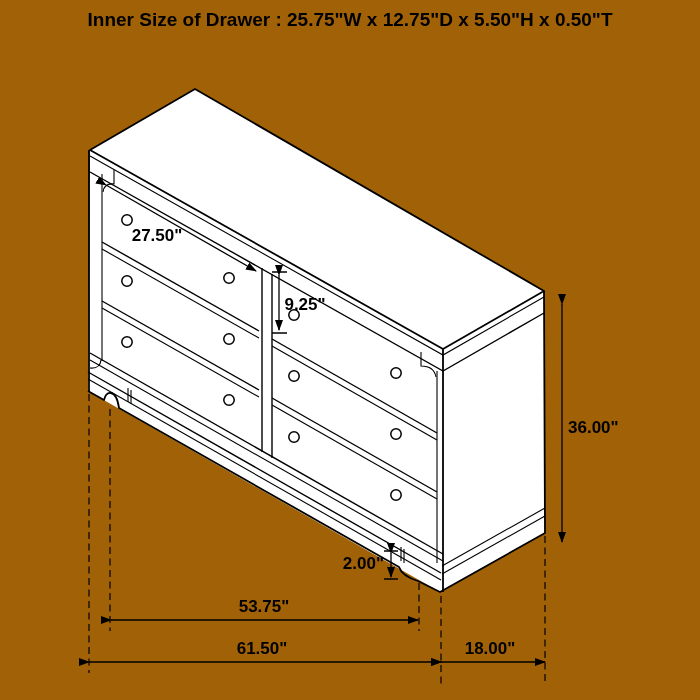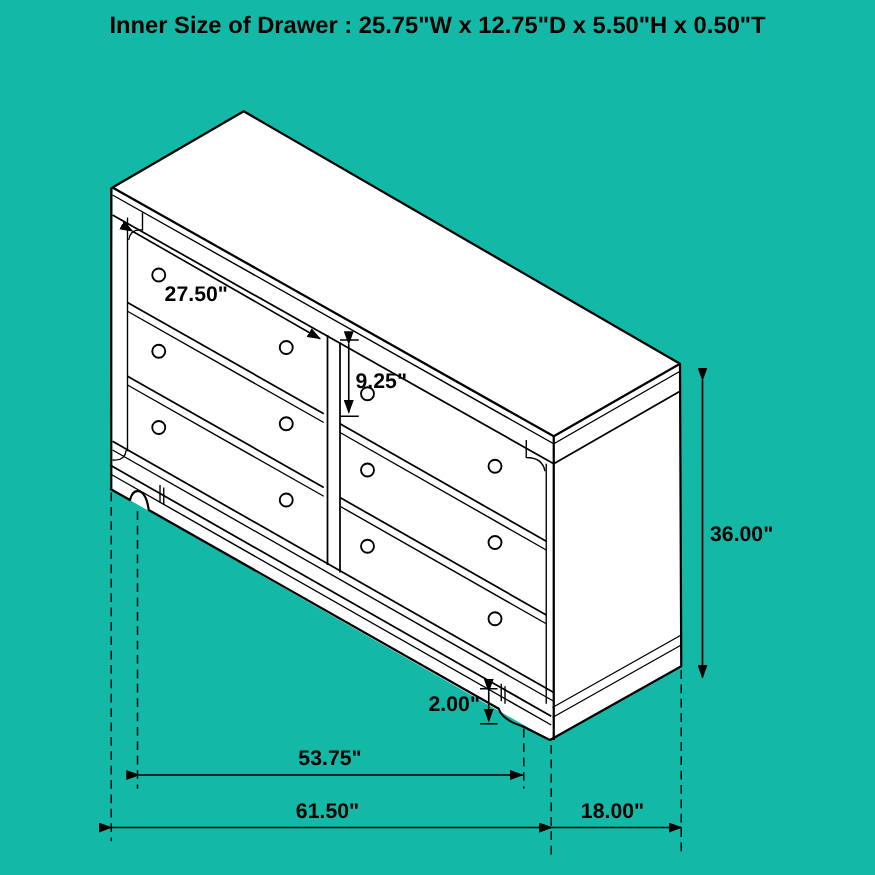--- a/index.html
+++ b/index.html
@@ -1,16 +1,16 @@
 <!DOCTYPE html>
 <html><head>
 <meta charset="utf-8">
 <style>
   html,body{margin:0;padding:0;background:#ffffff;}
-  .stage{position:relative;width:700px;height:700px;background:#14b8a6;overflow:hidden;
+  .stage{position:relative;width:700px;height:700px;background:#a16207;overflow:hidden;
          font-family:"Liberation Sans", sans-serif;}
   svg{position:absolute;left:0;top:0;}
   .outline{fill:none;stroke:#000;stroke-width:1.8;stroke-linejoin:round;}
   .edge{fill:none;stroke:#000;stroke-width:1.4;}
   .thin{fill:none;stroke:#000;stroke-width:1.1;}
   .face{fill:#ffffff;stroke:none;}
   .knob{fill:#ffffff;stroke:#000;stroke-width:1.5;}
   .dim{stroke:#000;stroke-width:1.3;fill:none;}
   .ext{stroke:#000;stroke-width:1.2;fill:none;stroke-dasharray:7 4.5;}
   .dimtext{font-family:"Liberation Sans", sans-serif;font-size:17px;font-weight:700;fill:#000;}

